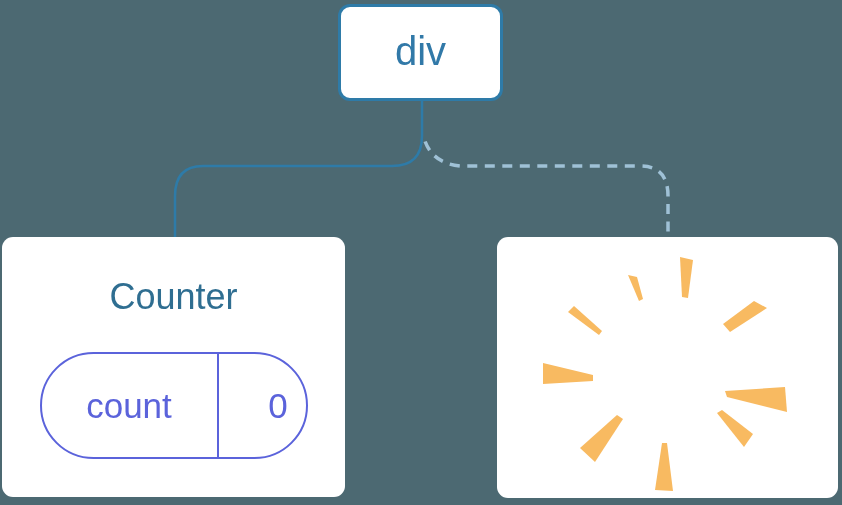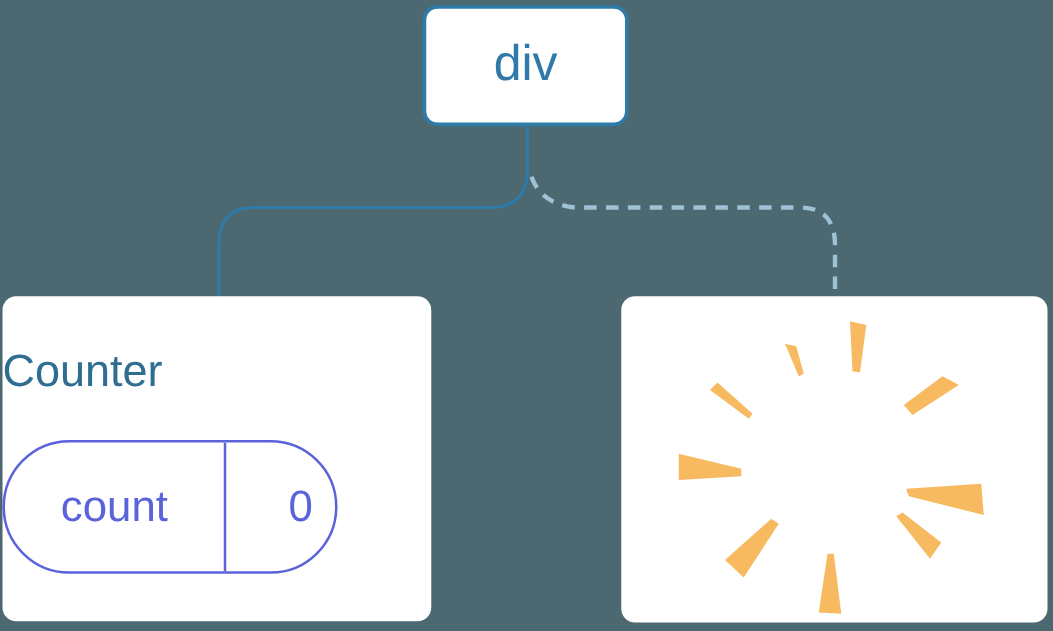--- a/index.html
+++ b/index.html
@@ -51,20 +51,21 @@
     font-weight: 500;
     line-height: 1;
     padding-bottom: 4px;
   }
   .counter-card {
     left: 2px; top: 237px;
     width: 343px; height: 260px;
     border-radius: 11px;
     display: flex;
     flex-direction: column;
+    align-items: center;
     padding-top: 38px;
   }
   .counter-title {
     color: var(--component-title-blue);
     font-size: 36px;
     font-weight: 500;
     line-height: 44px;
   }
   .state-pill {
     margin-top: 33px;

